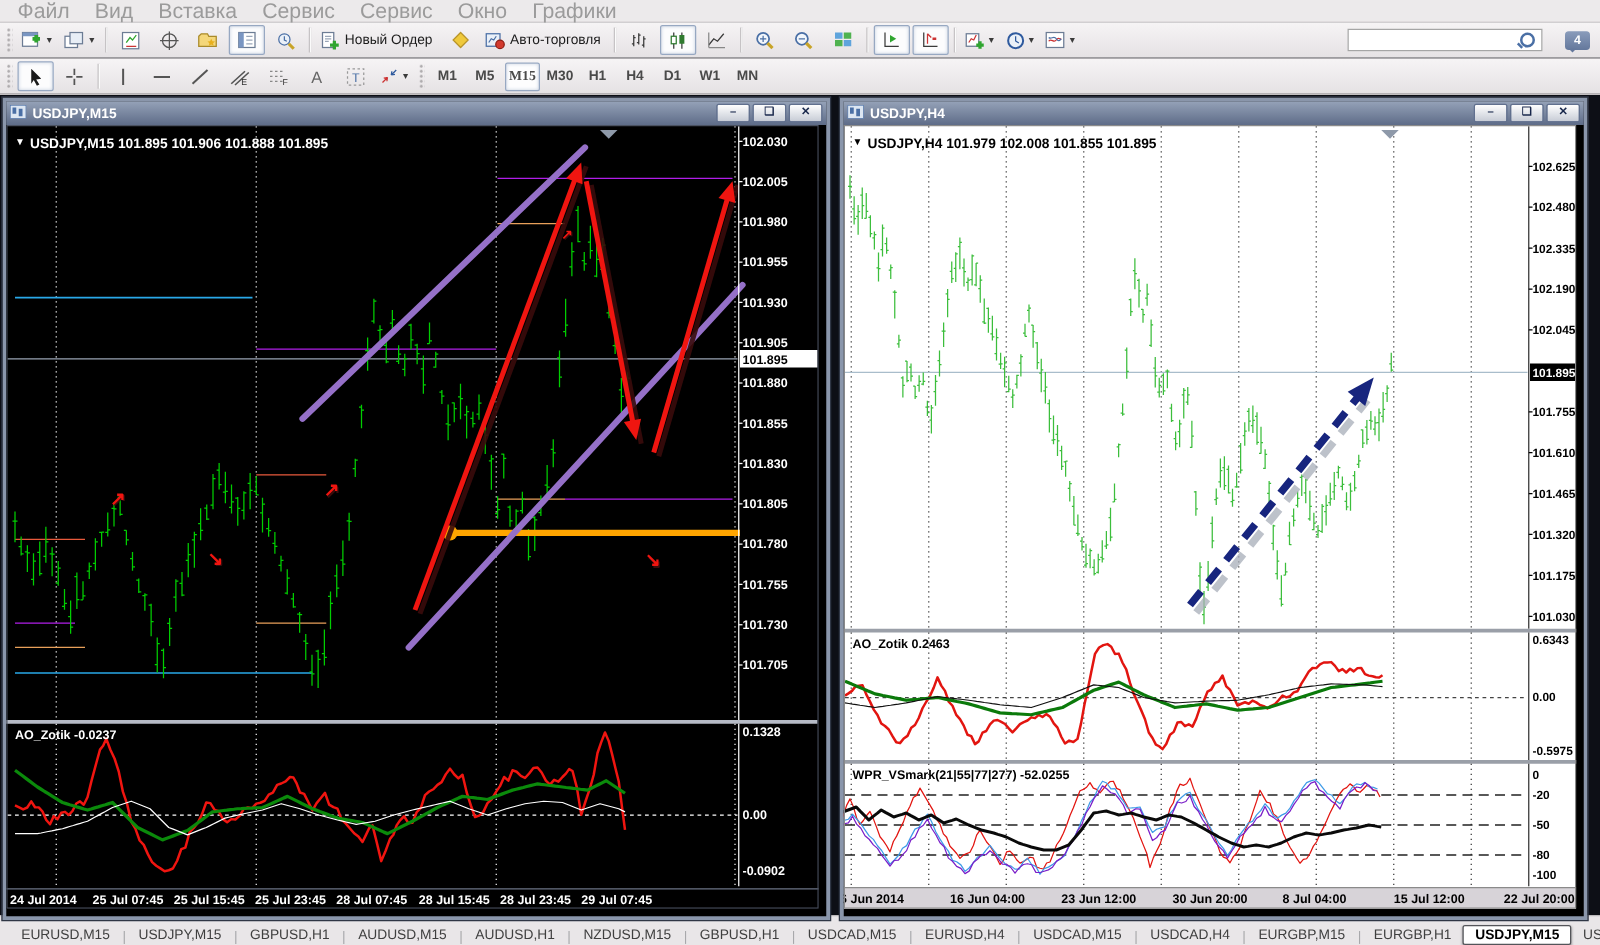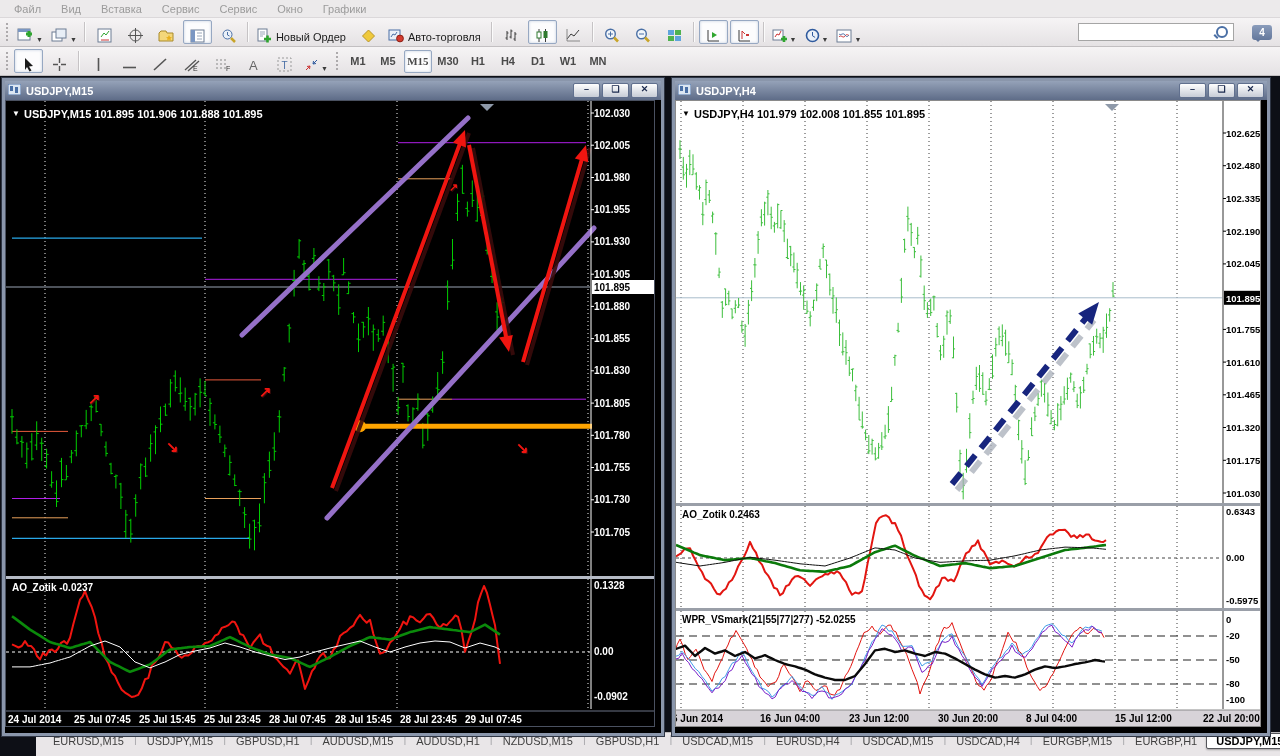--- a/index.html
+++ b/index.html
@@ -1,27 +1,27 @@
 <!DOCTYPE html>
 <html><head>
 <meta charset="utf-8">
 <style>
   html,body{margin:0;padding:0;width:1280px;height:756px;overflow:hidden;
     font-family:"Liberation Sans",sans-serif;background:#0D0F16;cursor:default;
     -webkit-user-select:none;user-select:none;}
   .menubar{height:17px;background:#ECEAEB;display:flex;align-items:center;
-    font-size:11px;color:#9B9B9B;padding-left:4px;border-bottom:1px solid #DBD8DA;}
+    font-size:17px;color:#9B9B9B;padding-left:4px;border-bottom:1px solid #DBD8DA;}
   .menubar .mi{padding:1px 10px;}
   .toolbar{height:28px;background:linear-gradient(#F6F4F5,#E5E2E4);
     border-bottom:1px solid #C2BFC1;display:flex;align-items:center;padding:0 2px;}
   .grip{width:5px;height:20px;margin:0 3px;
     background-image:radial-gradient(circle,#ADAAAC 1px,transparent 1.2px);
     background-size:4px 4px;}
   .tsep{width:1px;height:20px;background:#C6C3C5;border-right:1px solid #FBFBFB;margin:0 3px;}
-  .tbtn{min-width:23px;height:22px;display:inline-flex;align-items:flex-end;justify-content:center;
+  .tbtn{min-width:23px;height:22px;display:inline-flex;align-items:center;justify-content:center;
     border:1px solid transparent;border-radius:2px;padding:0 2px;margin:0 1px;font-size:11px;color:#333;}
   .tbtn.pressed{background:#FCFCFD;border-color:#97A8C2;box-shadow:inset 0 0 3px #C3CEDE;}
   .tbtn .lbl{margin:0 3px 0 4px;color:#1C1C1C;white-space:nowrap;}
   .tbtn .dd{font-size:7px;color:#3B3B3B;margin-left:2px;}
   .tbtn svg{display:block;}
   .tfbtn{min-width:26px;height:21px;display:inline-flex;align-items:center;justify-content:center;
     border:1px solid transparent;border-radius:2px;margin:12px 1px;font-size:11px;font-weight:700;color:#4A4A4A;}
   .tfbtn.pressed{background:#FDFDFE;border-color:#97A8C2;box-shadow:inset 0 0 3px #C3CEDE;font-family:Liberation Serif, serif;}
   .searchbox{margin-left:auto;display:flex;align-items:center;}
   .searchbox input{width:148px;height:16px;border:1px solid #A5A5A5;font-size:11px;padding:0 3px;outline:none;}
@@ -34,21 +34,21 @@
   .notif::after{content:"";position:absolute;left:3px;top:14px;border:3px solid transparent;
     border-top-color:#64789C;}
   .mdi{position:relative;width:1280px;height:656px;background:#0D0F16;}
   .window{position:absolute;border:3px solid #8A96AB;outline:1px solid #2F3645;background:#000;}
   .titlebar{height:19px;background:linear-gradient(#95A2B8,#5E6C88);display:flex;align-items:center;
     color:#FFF;font-size:11px;font-weight:700;padding:0 3px;gap:5px;}
   .winbtns{margin-left:auto;display:flex;gap:2px;}
   .wbtn{width:25px;height:13px;background:linear-gradient(#FEFEFE,#C7CCD6);border:1px solid #61708E;
     border-radius:2px;color:#17264A;font-size:9px;font-weight:700;line-height:11px;text-align:center;}
   .tabbar{height:23px;background:#E9E6E8;border-top:1px solid #BDBABC;display:flex;
-    align-items:flex-start;font-size:11px;color:#3F3F3F;padding-left:8px;margin-left:36px;}
+    align-items:flex-end;font-size:11px;color:#3F3F3F;padding-left:8px;}
   .tab{padding:2px 9px;white-space:nowrap;}
   .tab.active{background:#FFF;border:1px solid #54555A;border-radius:2px;font-weight:700;color:#000;
     box-shadow:0 1px 2px rgba(0,0,0,0.3);padding:1px 9px;}
   .tabsep{color:#A8A8AB;padding:0 1px;}
   svg text{font-family:"Liberation Sans",sans-serif;}
 </style>
 </head>
 <body>
 
 <div class="menubar" id="menubar">

